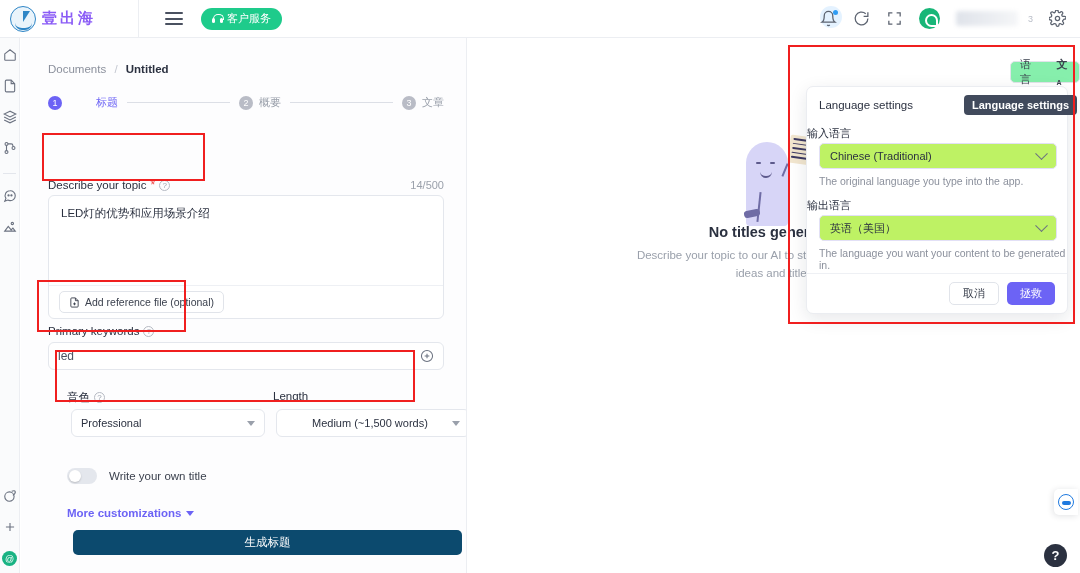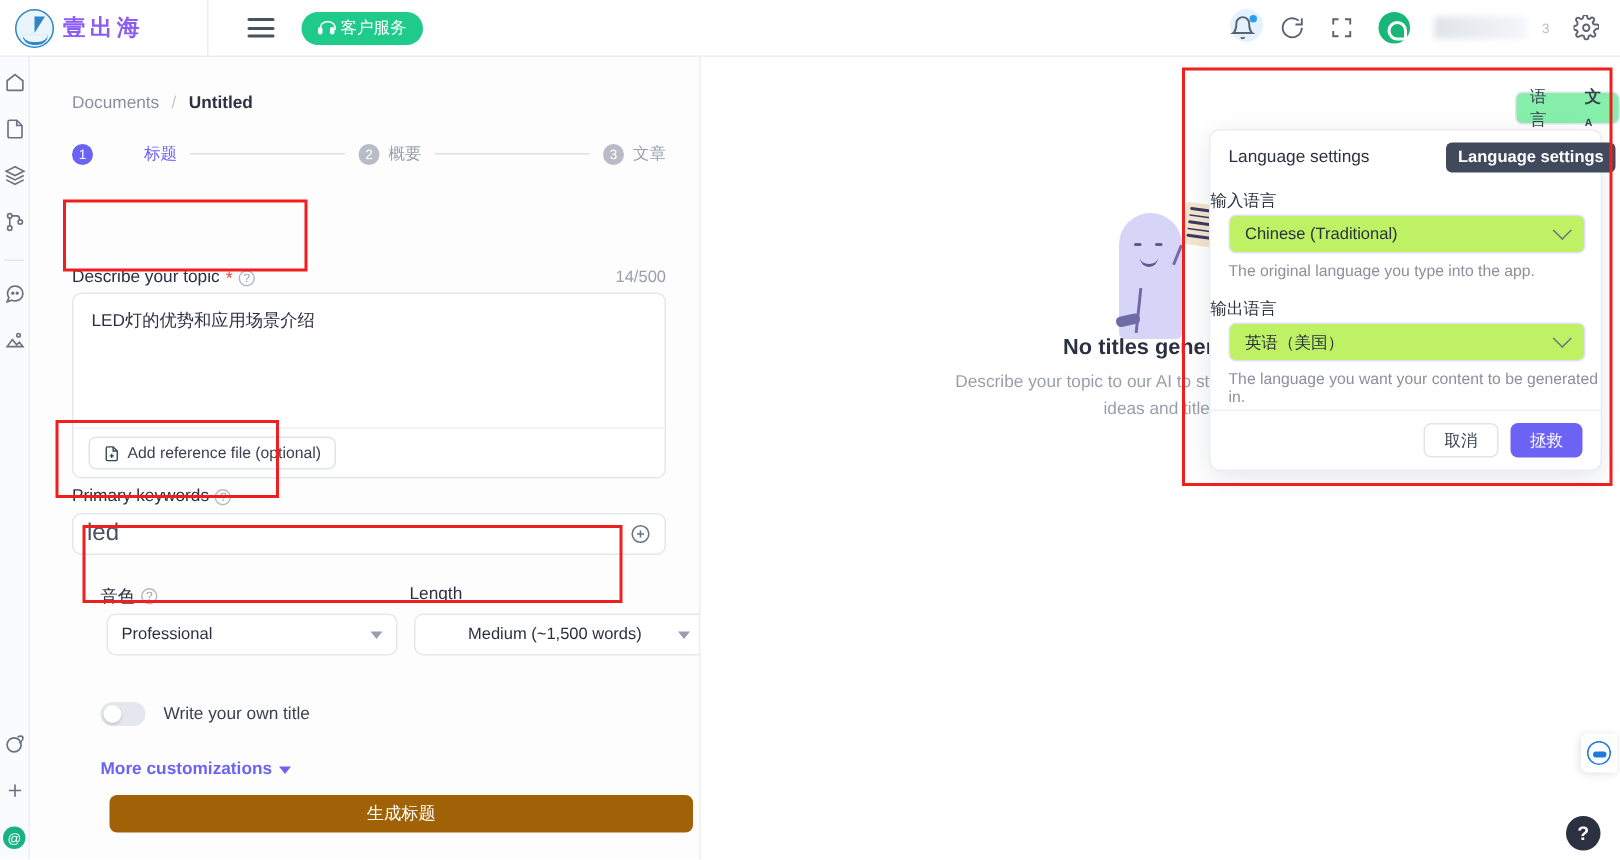--- a/index.html
+++ b/index.html
@@ -120,21 +120,21 @@
     background: #fff; font-size: 10.5px; color: #3b414e; display: flex;
     align-items: center; gap: 5px; cursor: pointer; font-family: "Liberation Sans", sans-serif;
   }
 
   .kw-label { position: absolute; left: 27px; top: 287px; }
   .kw-box {
     position: absolute; left: 27px; top: 304px; width: 396px; height: 28px;
     background: #fff; border: 1px solid #e4e7ed; border-radius: 6px;
     display: flex; align-items: center; padding: 0 9px;
   }
-  .kw-val { font-size: 16px; color: #4a5160; flex: 1; }
+  .kw-val { font-size: 12px; color: #4a5160; flex: 1; }
   .plus-circ { width: 14px; height: 14px; color: #6b7280; cursor: pointer; }
 
   .tone-label { position: absolute; left: 46px; top: 352px; }
   .len-label { position: absolute; left: 252px; top: 352px; font-size: 11.5px; color: #2b3140; }
   .sel {
     position: absolute; height: 28px; background: #fff; border: 1px solid #e4e7ed;
     border-radius: 6px; display: flex; align-items: center; padding: 0 9px;
     font-size: 11px; color: #2b3140; cursor: pointer;
   }
   .sel-tone { left: 50px; top: 371px; width: 194px; }
@@ -144,21 +144,21 @@
   .toggle-row { position: absolute; left: 46px; top: 430px; display: flex; align-items: center; gap: 12px; }
   .tgl { width: 30px; height: 16px; border-radius: 8px; background: #e4e7ed; position: relative; cursor: pointer; flex: none; }
   .tgl::after { content: ""; position: absolute; left: 2px; top: 2px; width: 12px; height: 12px; border-radius: 50%; background: #fff; box-shadow: 0 1px 2px rgba(0,0,0,.18); }
   .tgl-lbl { font-size: 11.5px; color: #3b414e; }
 
   .more { position: absolute; left: 46px; top: 469px; font-size: 11.5px; font-weight: bold; color: #6c63f5; display: flex; align-items: center; gap: 5px; cursor: pointer; }
   .chev-d { width: 0; height: 0; border-left: 4px solid transparent; border-right: 4px solid transparent; border-top: 5px solid #6c63f5; }
 
   .gen-btn {
     position: absolute; left: 52px; top: 492px; width: 389px; height: 25px;
-    background: #a16207; border: none; border-radius: 5px; color: #fff;
+    background: #0c4a6e; border: none; border-radius: 5px; color: #fff;
     font-size: 11.5px; cursor: pointer; font-family: Liberation Sans, sans-serif;
   }
 
   
   .redbox { position: absolute; border: 2px solid #f01f1f; pointer-events: none; }
   .rb-topic { left: 42px; top: 133px; width: 163px; height: 48px; }
   .rb-kw    { left: 37px; top: 280px; width: 149px; height: 52px; }
   .rb-tone  { left: 55px; top: 350px; width: 360px; height: 52px; }
   .rb-lang  { left: 788px; top: 45px; width: 287px; height: 279px; }
 

